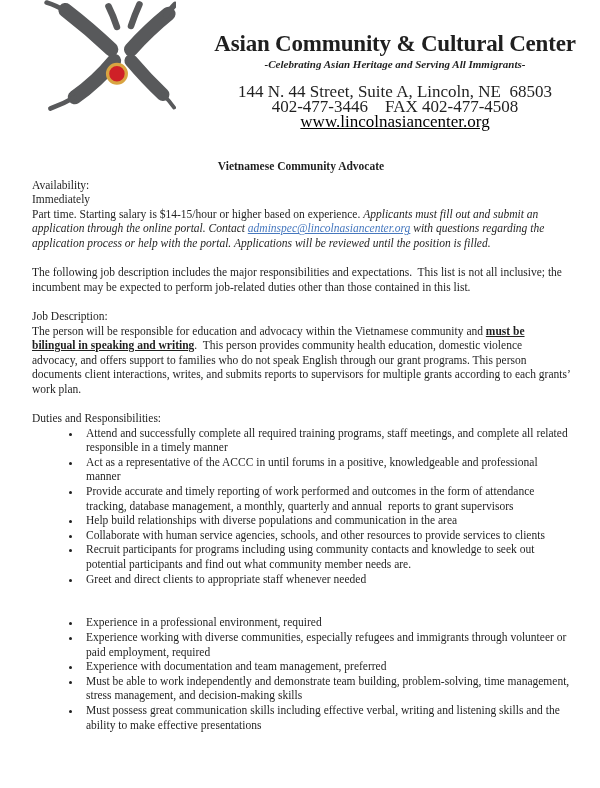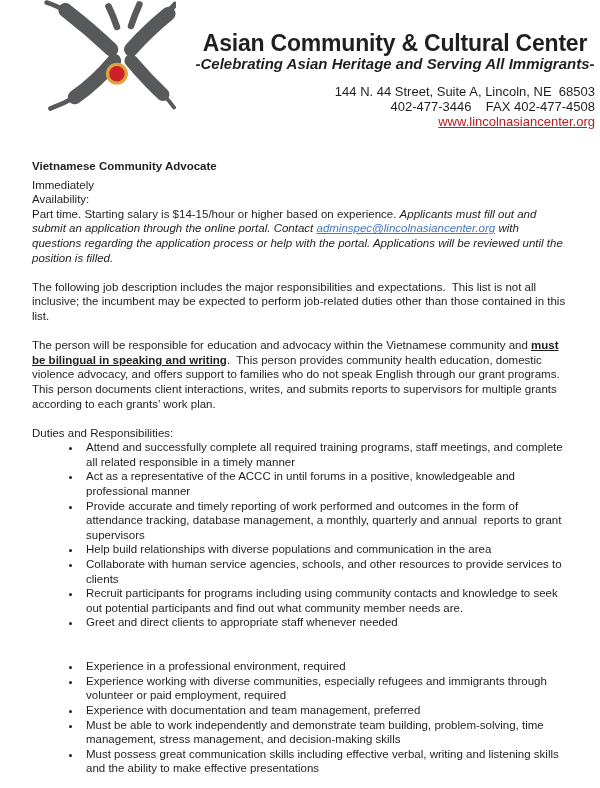--- a/index.html
+++ b/index.html
@@ -1,39 +1,39 @@
 <!DOCTYPE html>
 <html><head>
 <meta charset="utf-8">
 <style>
   * { margin:0; padding:0; box-sizing:border-box; }
   html,body { background:#ffffff; }
   .page {
     position:relative;
     width:600px; height:788px;
     background:#ffffff;
-    font-family:Liberation Sans, sans-serif;
+    font-family:Liberation Serif, serif;
     color:#1f1f1f;
     overflow:hidden;
   }
   
   .header { position:relative; height:150px; }
   .logo { position:absolute; left:26px; top:0; }
   .header-text {
     position:absolute; left:195px; top:30px; width:400px;
     text-align:center;
   }
   .org-name { font-size:23px; font-weight:bold; letter-spacing:-0.2px; line-height:27px; }
-  .tagline  { font-size:15px; font-weight:bold; font-style:italic; line-height:14px; }
-  .addr-block { margin-top:13px; font-size:13px; line-height:15px;text-align:right; }
+  .tagline  { font-size:11px; font-weight:bold; font-style:italic; line-height:14px; }
+  .addr-block { margin-top:13px; font-size:17px; line-height:15px; }
   .phone-line { white-space:pre; }
   .website a { text-decoration:underline; cursor:pointer; }
   
   .doc-body { margin:9px 30px 0 32px; font-size:11.5px; line-height:14.6px; }
-  .job-title { font-weight:bold; margin-bottom:4px; }
+  .job-title { text-align:center; font-weight:bold; margin-bottom:4px; }
   .blank { height:14.6px; }
   em { font-style:italic; }
   a.email { font-style:italic; text-decoration:underline; cursor:pointer;margin-top:24px; }
   .bold-underline { font-weight:bold; text-decoration:underline; }
   ul { margin:0; padding-left:50px; list-style:disc; }
   ul li { padding-left:4px; }
 </style>
 </head>
 <body>
 
@@ -65,42 +65,43 @@
       </svg>
     </div>
 
     <div class="header-text">
       <div class="org-name">Asian Community &amp; Cultural Center</div>
       <div class="tagline">-Celebrating Asian Heritage and Serving All Immigrants-</div>
       <div class="addr-block">
         <div>144 N. 44 Street, Suite A, Lincoln, NE&nbsp; 68503</div>
         <div class="phone-line">402-477-3446&nbsp;&nbsp;&nbsp; FAX 402-477-4508</div>
         <div class="website">
-          <a style="color:#b91c1c">www.lincolnasiancenter.org</a>
+          <a style="color:#000000">www.lincolnasiancenter.org</a>
         </div>
       </div>
     </div>
 
   </div>
 
   <div class="doc-body">
 
     <div class="job-title">Vietnamese Community Advocate</div>
 
+    <div>Availability:</div>
     <div>Immediately</div>
-    <div>Availability:</div>
 
     <p><span>Part time. Starting salary is $14-15/hour or higher based on experience. </span><em><span>Applicants must fill out and submit an application through the online portal. Contact </span><a class="email" style="color:#4577be">adminspec@lincolnasiancenter.org</a><span> with questions regarding the application process or help with the portal. Applications will be reviewed until the position is filled.</span></em></p>
 
     <div class="blank"></div>
 
     <p>The following job description includes the major responsibilities and expectations.&nbsp; This list is not all inclusive; the incumbent may be expected to perform job-related duties other than those contained in this list.</p>
 
     <div class="blank"></div>
 
+    <div>Job Description:</div>
     <p><span>The person will be responsible for education and advocacy within the Vietnamese community and </span><span class="bold-underline">must be bilingual in speaking and writing</span><span>.&nbsp; This person provides community health education, domestic violence advocacy, and offers support to families who do not speak English through our grant programs. This person documents client interactions, writes, and submits reports to supervisors for multiple grants according to each grants’ work plan.</span></p>
 
     <div class="blank"></div>
 
     <div>Duties and Responsibilities:</div>
     <ul>
       <li>Attend and successfully complete all required training programs, staff meetings, and complete all related responsible in a timely manner</li>
       <li>Act as a representative of the ACCC in until forums in a positive, knowledgeable and professional manner</li>
       <li>Provide accurate and timely reporting of work performed and outcomes in the form of attendance tracking, database management, a monthly, quarterly and annual&nbsp; reports to grant supervisors</li>
       <li>Help build relationships with diverse populations and communication in the area</li>

